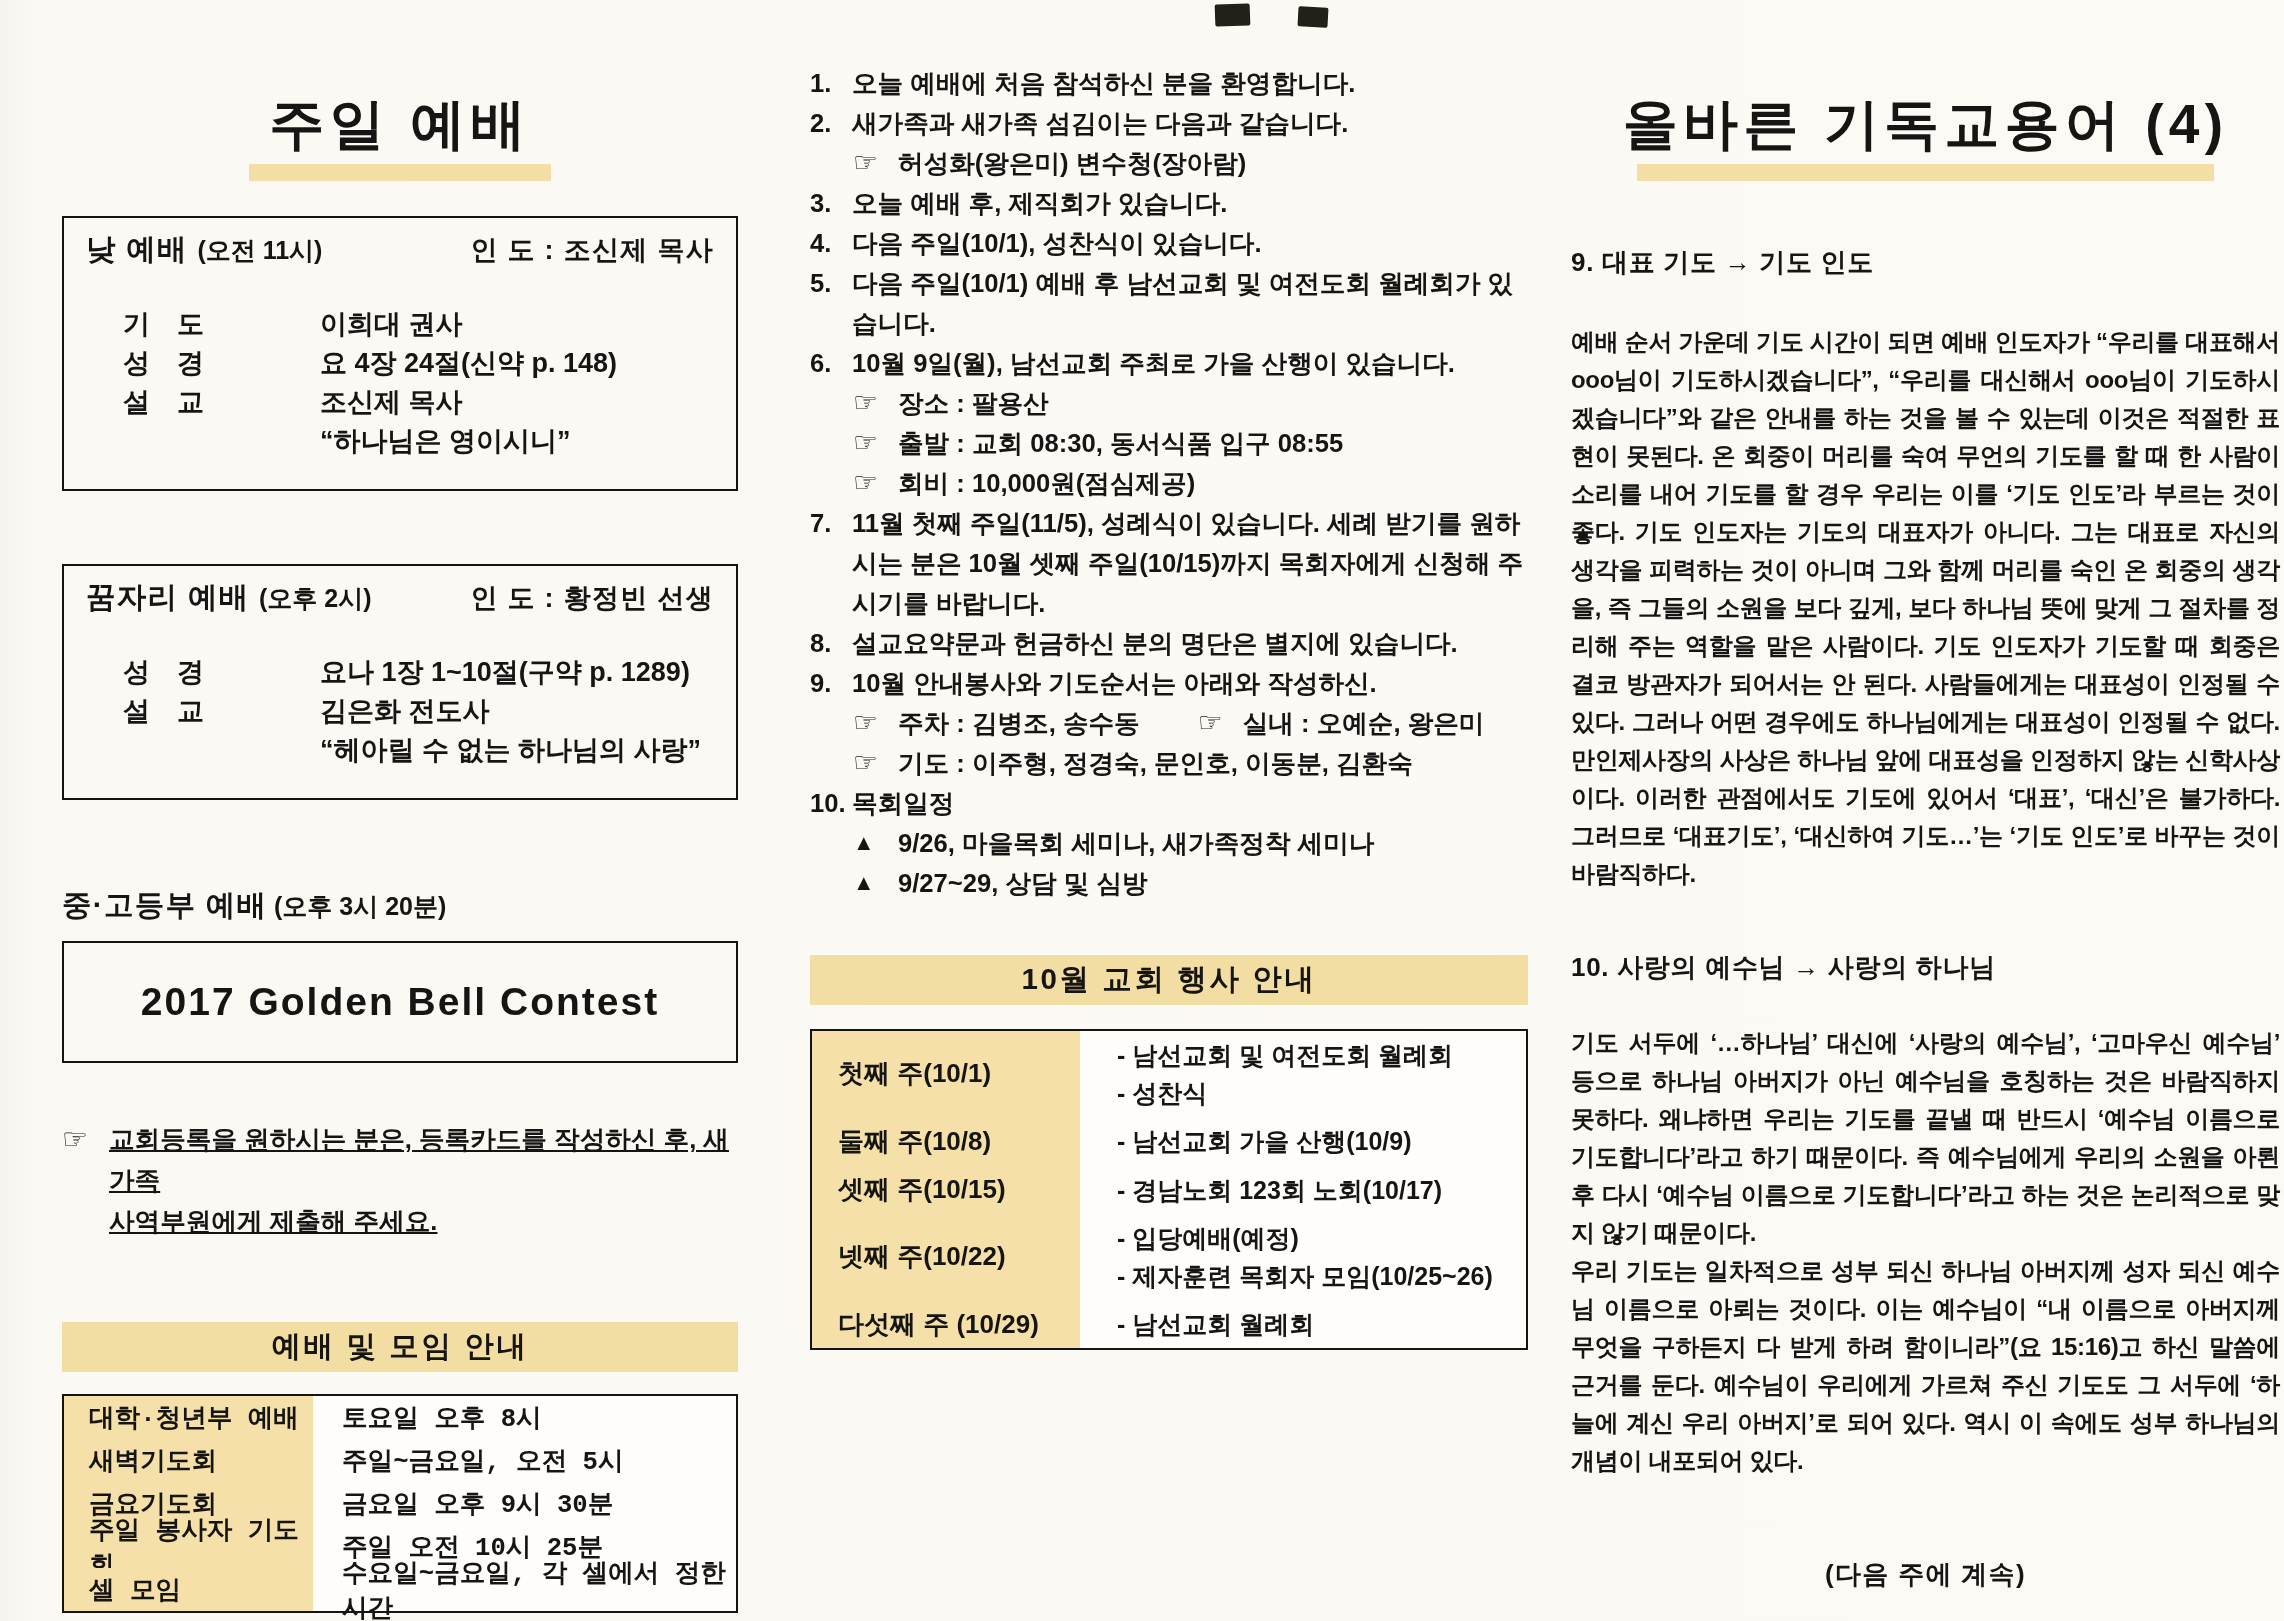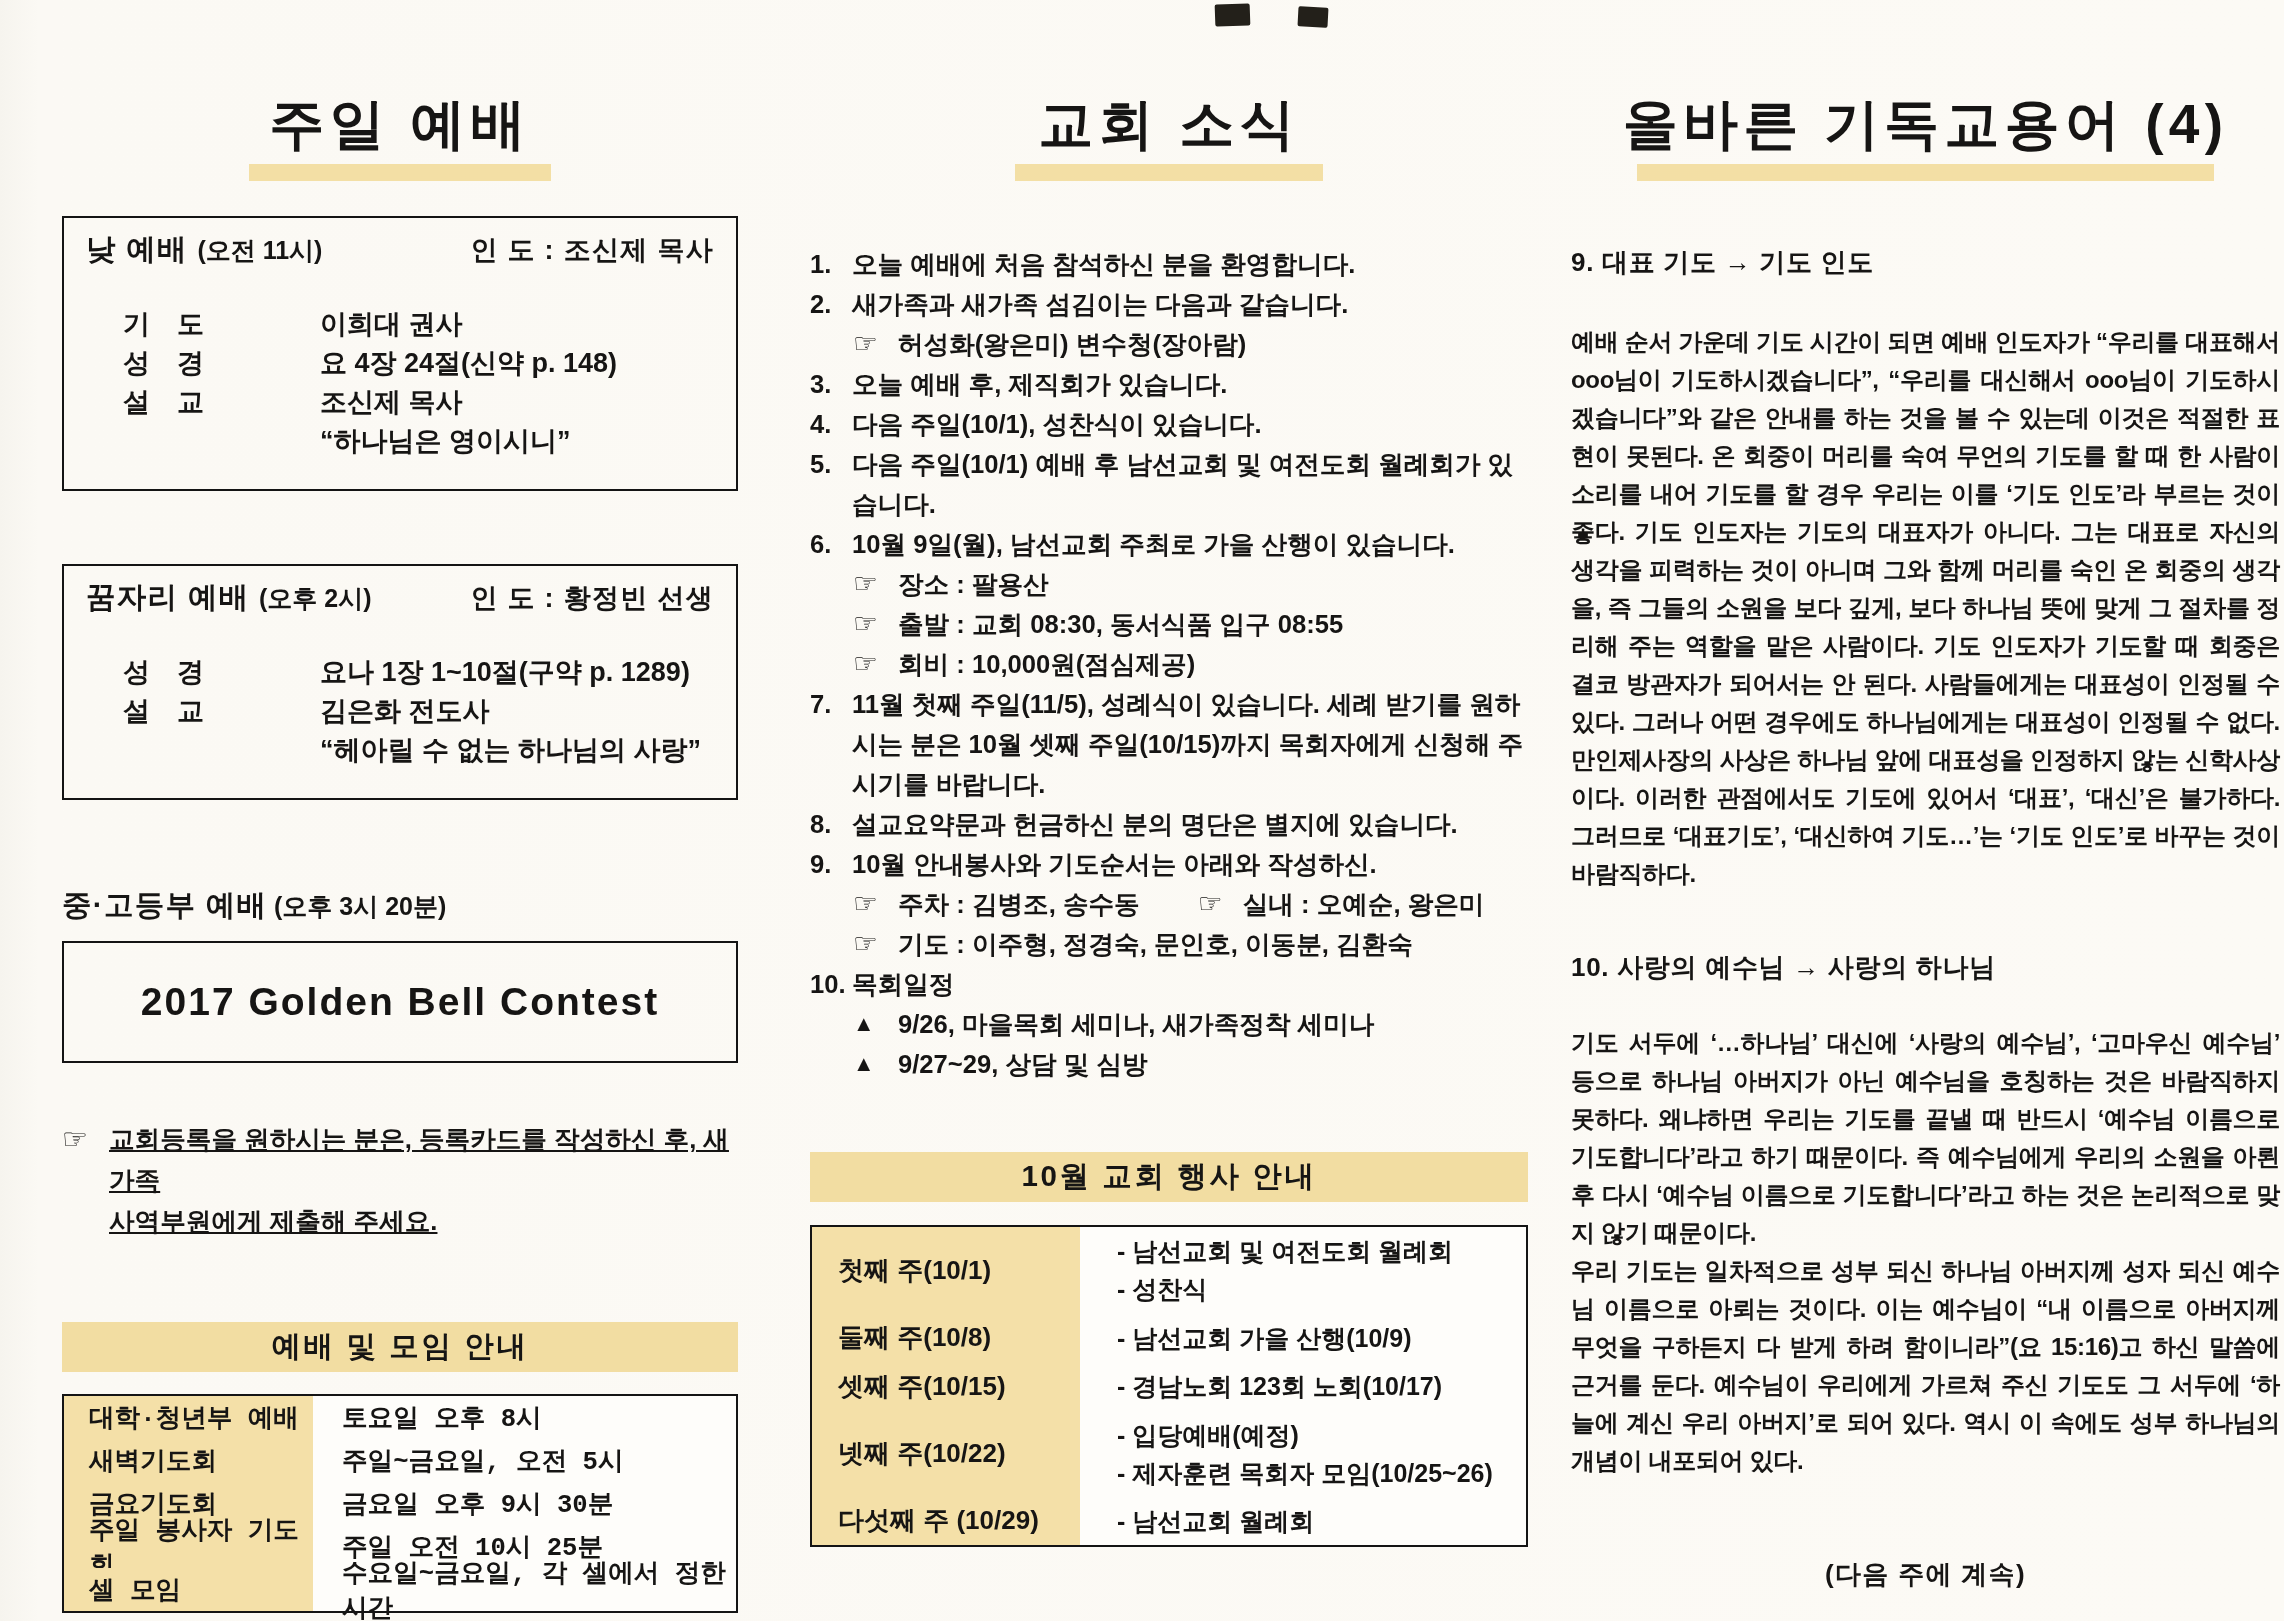--- a/index.html
+++ b/index.html
@@ -47,21 +47,21 @@
   .banner-text{font-size:39px;letter-spacing:2px;}
 
   
   .note{margin-top:56px;display:flex;font-size:25.6px;line-height:41px;}
   .note-icon{flex:0 0 47px;font-size:29px;font-weight:normal;}
   .note-text{flex:1;text-decoration:underline;}
 
   
   .band{margin-top:80px;height:50px;background:#f2dda2;display:flex;align-items:center;justify-content:center;}
   .band-label{font-size:29.5px;letter-spacing:2.6px;}
-  .col-mid .band{margin-top:68px;}
+  .col-mid .band{margin-top:52px;}
 
   
   .meet-table{margin-top:22px;border:2.6px solid #141414;display:grid;grid-template-columns:249px 1fr;font-family:Liberation Mono, monospace;}
   .meet-name{background:#f4e0a8;font-size:25.6px;display:flex;align-items:center;padding-left:25px;height:43px;}
   .meet-time{font-size:25.6px;display:flex;align-items:center;padding-left:29px;height:43px;background:#fefdfa;}
 
   
   .news{margin-top:63px;}
   .news-item{display:flex;font-size:25.6px;line-height:40px;}
   .news-num{flex:0 0 42px;}
@@ -172,24 +172,20 @@
       <div class="meet-name">금요기도회</div>
       <div class="meet-time">금요일 오후 9시 30분</div>
       <div class="meet-name">주일 봉사자 기도회</div>
       <div class="meet-time">주일 오전 10시 25분</div>
       <div class="meet-name">셀 모임</div>
       <div class="meet-time">수요일~금요일, 각 셀에서 정한 시간</div>
     </div>
   </section>
 
   <section class="col col-mid">
-    <div class="title-wrap">
-      <h1 class="col-title">교회 소식</h1>
-      <div class="title-bar"></div>
-    </div>
 
     <div class="news">
       <div class="news-item">
         <span class="news-num">1.</span>
         <span class="news-text">오늘 예배에 처음 참석하신 분을 환영합니다.</span>
       </div>
       <div class="news-item">
         <span class="news-num">2.</span>
         <span class="news-text">새가족과 새가족 섬김이는 다음과 같습니다.</span>
       </div>

